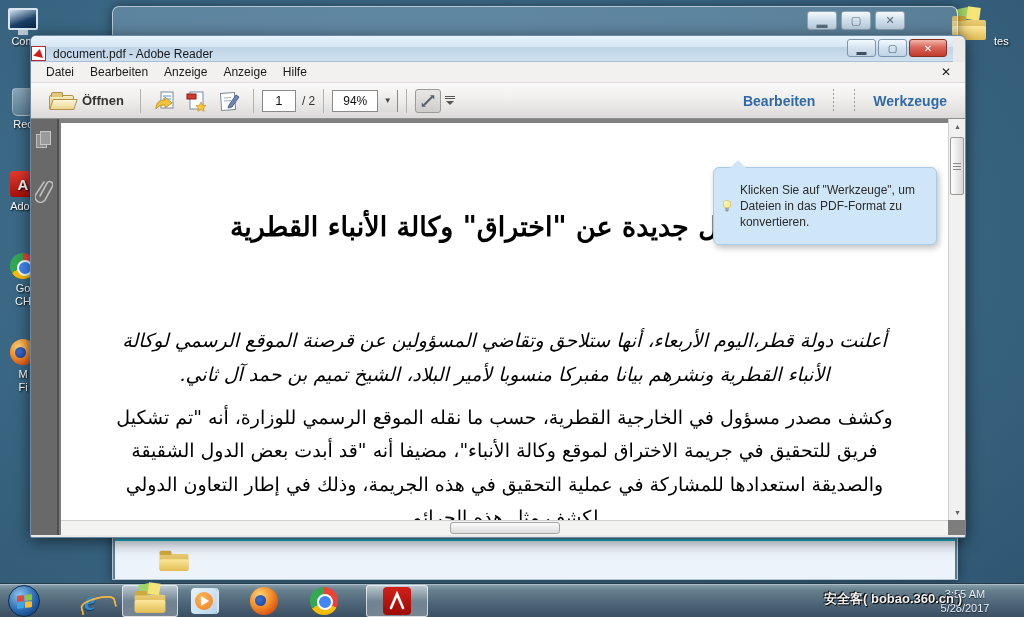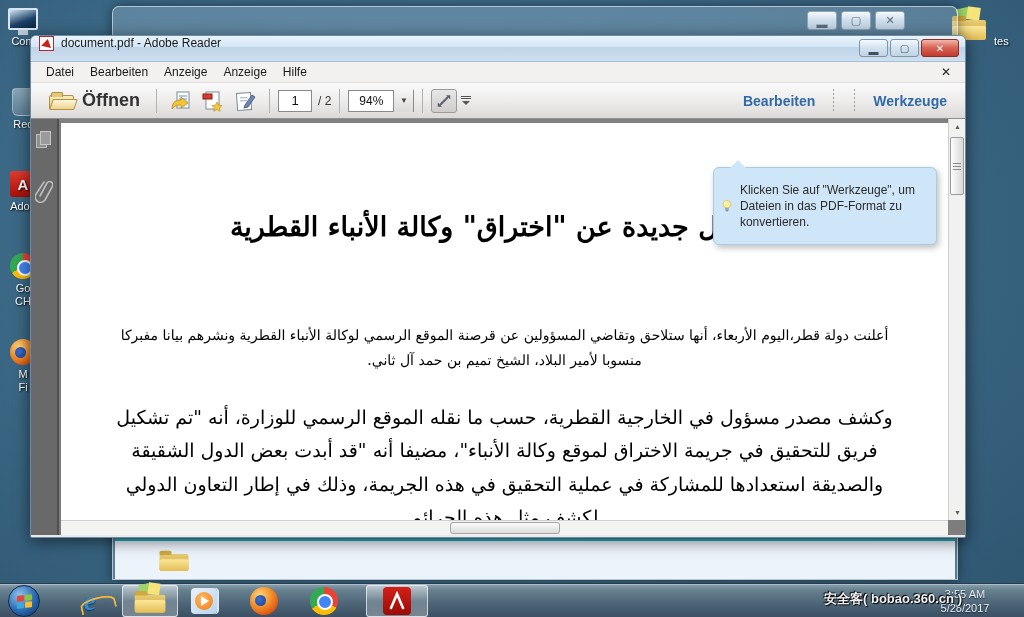--- a/index.html
+++ b/index.html
@@ -38,23 +38,23 @@
     background:linear-gradient(180deg,#f4f9fd,#cfdeeb 50%,#bdd0e0); color:#5a6b7b; font-size:11px;
     display:flex; align-items:center; justify-content:center; font-weight:bold;}
   .bg-win-bottom { position:absolute; left:2px; right:2px; bottom:0; height:40px;
     background:#edf3fb; border-top:2px solid #18b7cd; }
   .bg-win-bottom .folder-glyph{ position:absolute; left:42px; top:6px; transform:scale(.85);}
 
   
   .reader { position:absolute; left:30px; top:35px; width:936px; height:503px;
     border:1px solid #6d8aa5; border-radius:6px 6px 2px 2px;
     background:#eceae8; box-shadow:0 3px 16px rgba(0,0,0,.55); }
-  .titlebar { position:absolute; left:0; top:0; right:0; height:26px; border-radius:5px 5px 0 0;
+  .titlebar { position:absolute; left:0; top:0; right:12px; height:26px; border-radius:5px 5px 0 0;
     background:linear-gradient(180deg,#e9f4fc 0%,#d3e5f4 45%,#bed4e8 46%,#cfe0ef 100%);
-    display:flex; align-items:flex-start; padding:0 8px; border-bottom:1px solid #a8bed2;}
+    display:flex; align-items:flex-end; padding:0 0; border-bottom:1px solid #a8bed2;}
   .pdficon { width:15px; height:15px; position:relative; margin-right:7px;}
   .pdficon .pg { position:absolute; inset:0; background:#fff; border:1px solid #b23; }
   .pdficon .tri { position:absolute; left:3px; top:3px; width:0; height:0; border-left:5px solid transparent; border-right:5px solid transparent; border-bottom:8px solid #cc1f1a; transform:rotate(12deg);}
   .titlebar .t { font-size:12px; color:#18191b; }
   .win-btns { position:absolute; right:6px; top:3px; display:flex; gap:2px;}
   .win-btns .wb { width:29px; height:18px; border:1px solid #7e96ac; border-radius:3px;
     background:linear-gradient(180deg,#f3f9fe,#d3e2f0 50%,#c1d4e5); color:#41505f; font-size:10px; font-weight:bold;
     display:flex; align-items:center; justify-content:center;}
   .win-btns .wb.close { background:linear-gradient(180deg,#f2b8ae,#d9675a 45%,#c03b2c); border-color:#8c2f22; color:#fff; width:38px;}
 
@@ -62,21 +62,21 @@
     display:flex; align-items:center; gap:2px; padding:0 8px; font-size:12px; color:#1a1a1a; border-bottom:1px solid #e0dedc;}
   .menubar .mi { padding:2px 7px; border-radius:2px; }
   .menubar .mclose { margin-left:auto; color:#222; font-size:12px; font-weight:bold; padding:0 6px;}
 
   .toolbar { position:absolute; left:0; top:47px; right:0; height:36px;
     background:linear-gradient(180deg,#fbfafa 0%,#eeedec 50%,#dcdad8 100%);
     border-bottom:1px solid #8f8f8f; display:flex; align-items:center; padding:0 10px; }
   .tb-sep { width:1px; height:24px; background:#b5b3b1; margin:0 8px; }
   .tb-dotsep { width:1px; height:24px; margin:0 10px; background-image:linear-gradient(#9a9a9a 40%, transparent 40%); background-size:1px 4px;}
   .openbtn { display:flex; align-items:center; gap:7px; padding:3px 8px; border-radius:3px; }
-  .openbtn b { font-size:18px; color:#333; }
+  .openbtn b { font-size:13px; color:#333; }
   .open-folder { position:relative; width:26px; height:19px; }
   .open-folder .b1{ position:absolute; bottom:0; width:25px; height:15px; background:linear-gradient(180deg,#f7ecc0,#e2c878); border:1px solid #b2914a; border-radius:2px;}
   .open-folder .b1:before{ content:""; position:absolute; top:-4px; left:1px; width:10px; height:4px; background:#e2c878; border:1px solid #b2914a; border-bottom:none; border-radius:2px 2px 0 0;}
   .open-folder .b2{ position:absolute; bottom:0; left:2px; width:25px; height:11px; background:linear-gradient(180deg,#fdf6d8,#ecd58d); border:1px solid #b2914a; border-radius:1px; transform:skewX(-18deg);}
   .tb-ic { width:28px; height:26px; display:flex; align-items:center; justify-content:center; border-radius:3px; margin:0 2px;}
   .pagebox { width:34px; height:22px; border:1px solid #8a8a8a; background:#fff; font-size:13px; text-align:center; color:#111; }
   .pagetotal { font-size:12px; color:#333; margin-left:6px; }
   .zoombox { display:flex; align-items:center; height:22px; border:1px solid #8a8a8a; background:#fff; }
   .zoombox .zv { width:44px; text-align:center; font-size:12px; color:#111;}
   .zoombox .zd { width:20px; height:22px; border-left:1px solid #8a8a8a; background:linear-gradient(180deg,#f6f5f4,#dcdad8); display:flex; align-items:center; justify-content:center; font-size:8px; color:#444;}
@@ -91,21 +91,21 @@
   .sidebar { position:absolute; left:0; top:0; bottom:0; width:28px; background:#696969; border-right:2px solid #4f4f4f;
     display:flex; flex-direction:column; align-items:center; padding-top:12px; gap:28px;}
   .pages-ic { position:relative; width:16px; height:18px;}
   .pages-ic .p1{position:absolute; left:0; top:3px; width:11px; height:14px; background:#8f8f8f; border:1px solid #bdbdbd;}
   .pages-ic .p2{position:absolute; left:4px; top:0; width:11px; height:14px; background:#9b9b9b; border:1px solid #c6c6c6;}
   .docpane { position:absolute; left:30px; top:0; right:17px; bottom:15px; background:#808080; overflow:hidden;}
   .page { position:absolute; left:0px; top:4px; right:0px; bottom:-4px; background:#fff; }
 
   .arabic { direction:rtl; text-align:center; color:#000; font-family:"DejaVu Serif","Liberation Serif",serif; }
   .ar-title { position:absolute; left:70px; right:70px; top:88px; font-size:27px; font-weight:bold; }
-  .ar-p1 { position:absolute; left:55px; right:55px; top:200px; font-size:14px; line-height:1.8; }
+  .ar-p1 { position:absolute; left:55px; right:55px; top:200px; font-size:19px; line-height:1.8;font-style:italic; }
   .ar-p2 { position:absolute; left:55px; right:55px; top:278px; font-size:19px; line-height:1.75; }
 
   .vscroll { position:absolute; right:0; top:0; bottom:15px; width:17px; background:#f1f1f0; border-left:1px solid #d0d0d0;}
   .vscroll .arr { position:absolute; left:0; width:17px; height:15px; display:flex; align-items:center; justify-content:center; font-size:7px; color:#606060;}
   .vscroll .thumb { position:absolute; left:1px; top:18px; width:14px; height:58px; border:1px solid #9a9a9a; border-radius:2px;
     background:linear-gradient(90deg,#fdfdfd,#d8d8d8); display:flex; flex-direction:column; gap:2px; align-items:center; justify-content:center;}
   .vscroll .thumb i { width:8px; height:1px; background:#8a8a8a; display:block;}
   .hscroll { position:absolute; left:30px; right:17px; bottom:0; height:15px; background:#f3f3f2; border-top:1px solid #d0d0d0;}
   .hscroll .thumb { position:absolute; left:50%; margin-left:-55px; top:1px; width:110px; height:12px; border:1px solid #a5a5a5; border-radius:3px; background:linear-gradient(180deg,#fbfbfb,#dcdcdc);}
 

